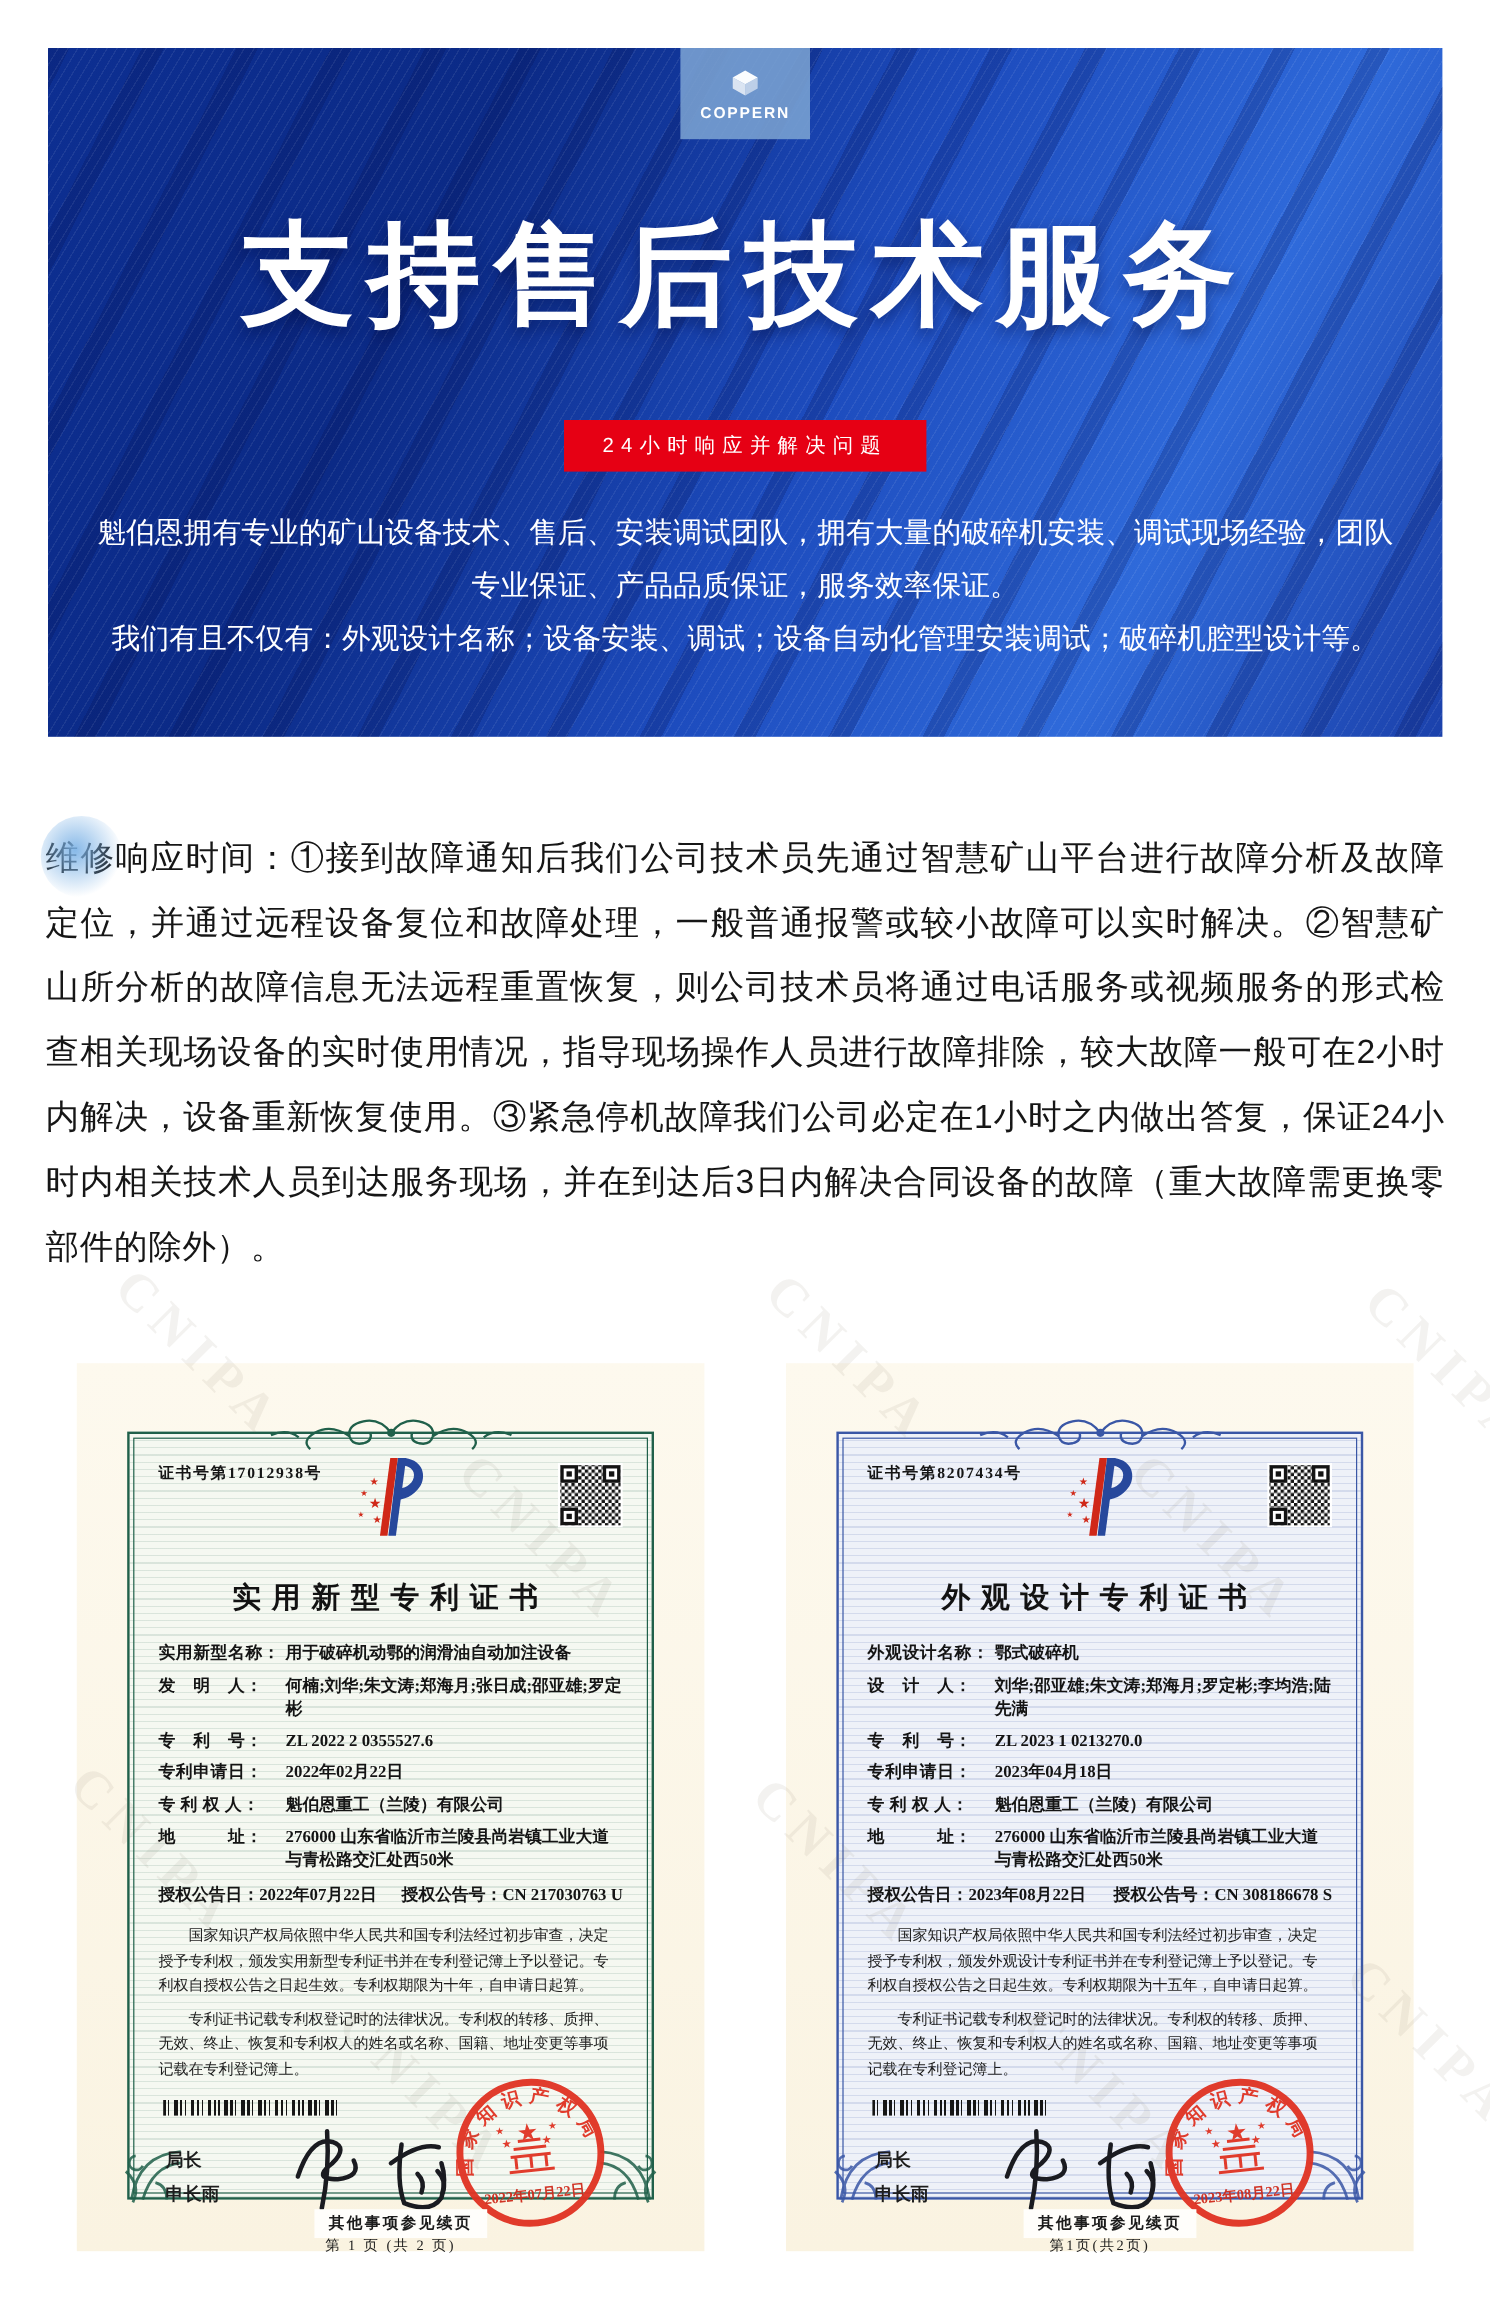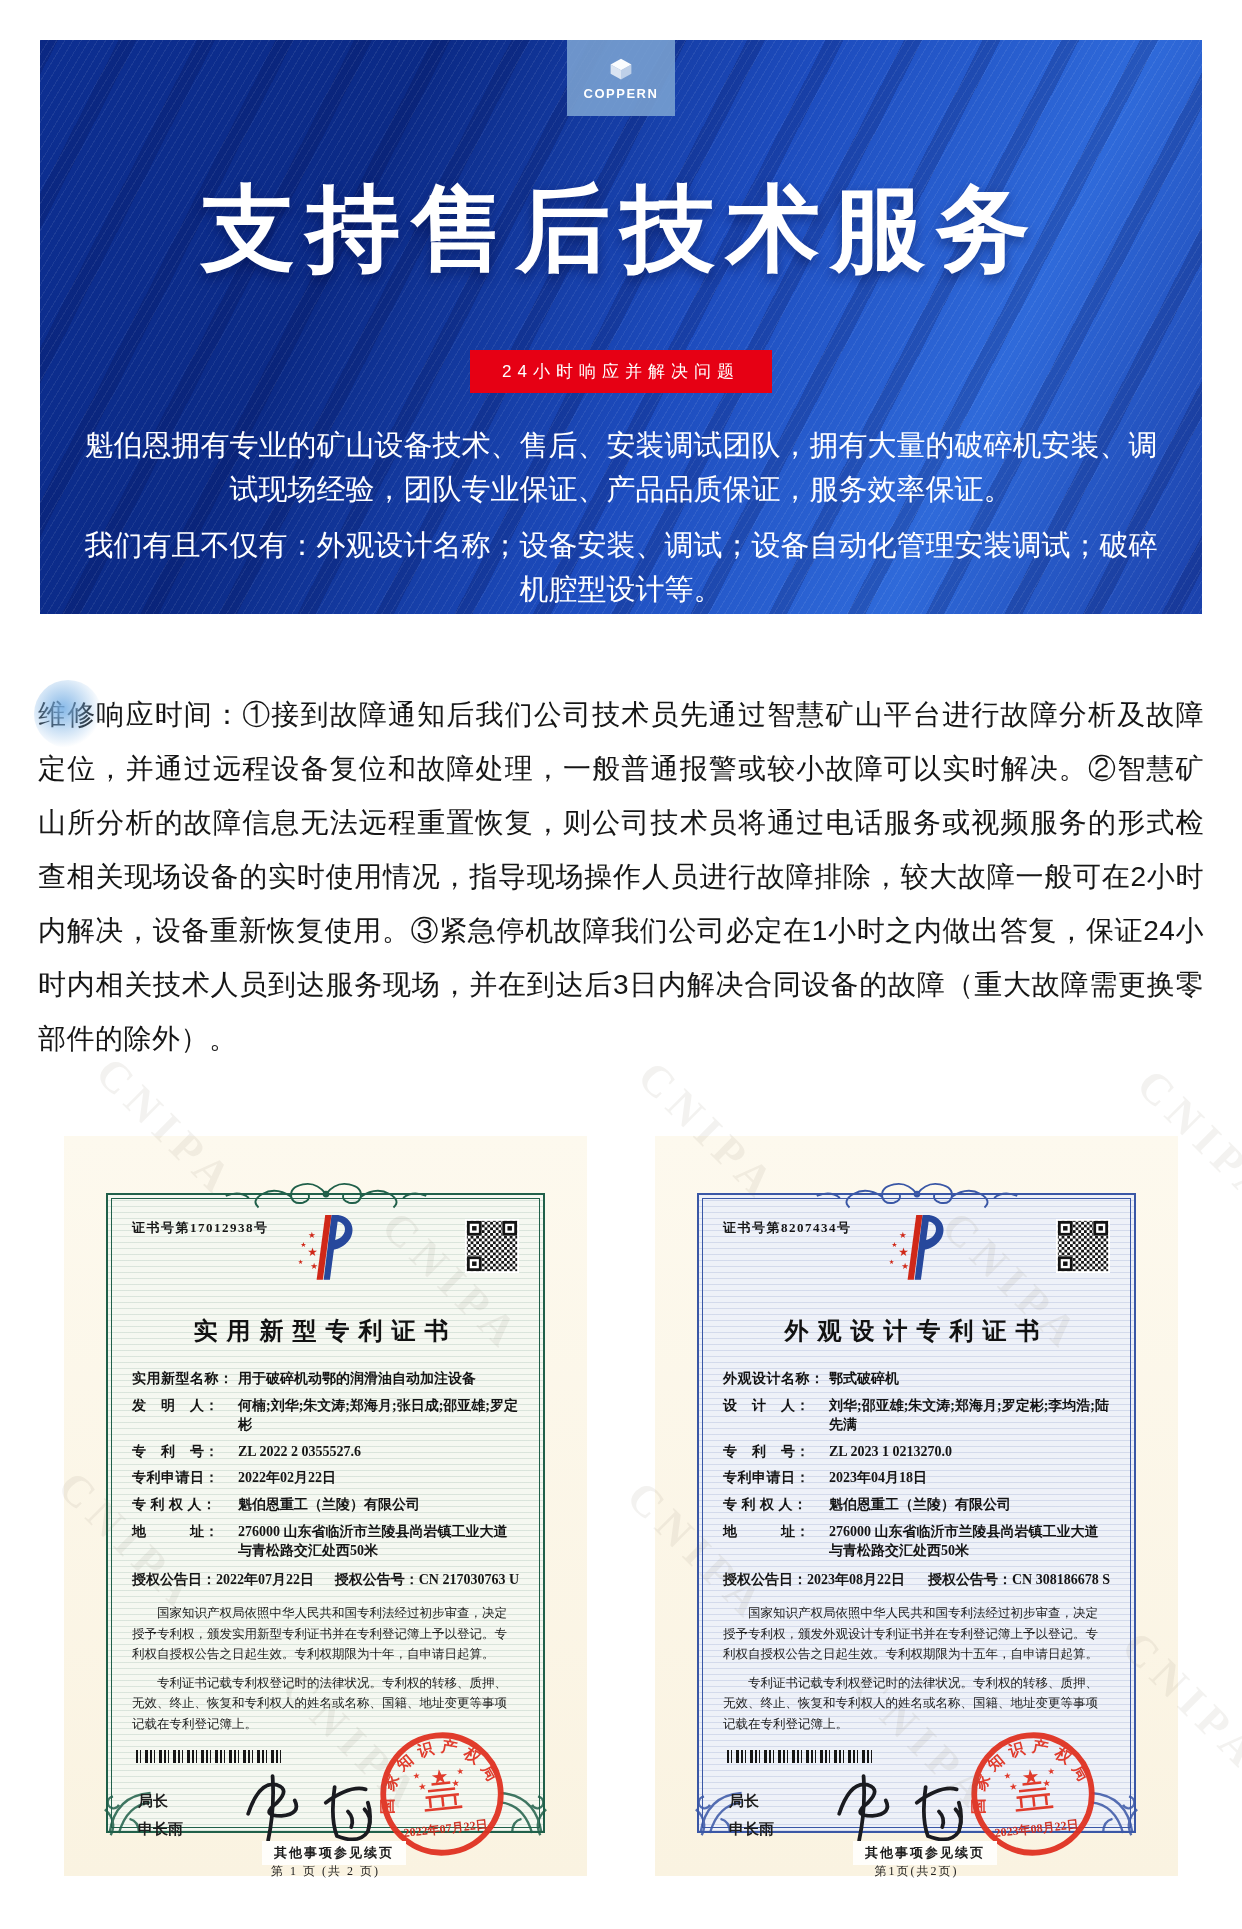--- a/index.html
+++ b/index.html
@@ -22,21 +22,21 @@
   .brand-icon{width:30px;height:26px;display:block;}
   .brand-name{color:#fff;font-weight:700;font-size:13px;letter-spacing:1.5px;}
   .banner-title{
     margin:142px 0 0;color:#fff;font-size:94px;font-weight:900;letter-spacing:11px;line-height:1;
     text-shadow:0 5px 12px rgba(3,10,60,.45);white-space:nowrap;
   }
   .banner-red-badge{
     display:inline-block;margin-top:74px;background:#e60014;color:#fff;
     font-size:17px;letter-spacing:6px;padding:10px 32px;font-weight:500;
   }
-  .banner-desc{margin:12px auto;max-width:1090px;color:#fff;font-size:29px;line-height:44px;text-align:center;}
+  .banner-desc{margin:0 auto;max-width:1090px;color:#fff;font-size:24px;line-height:44px;text-align:center;}
   .banner-desc.d1{margin-top:30px;}
   .banner-desc.d2{margin-top:0;}
 
   
   .resp{
     position:relative;margin:74px 38px 0;font-size:28px;line-height:54px;
     text-align:justify;color:#161616;letter-spacing:.5px;
   }
   .resp::before{
     content:"";position:absolute;left:-4px;top:-8px;width:68px;height:68px;border-radius:50%;

